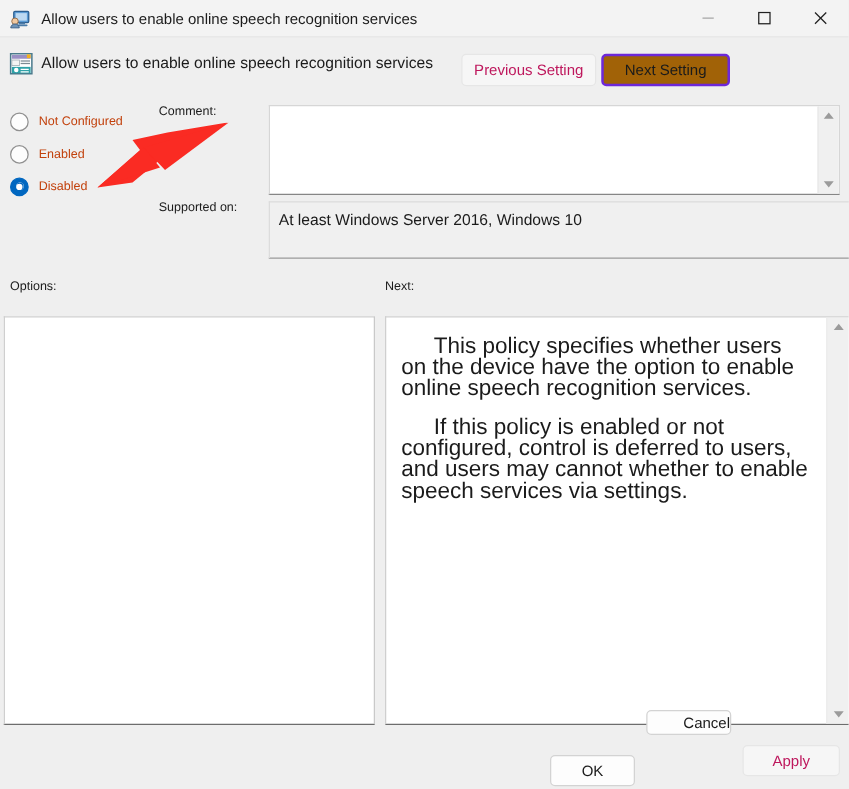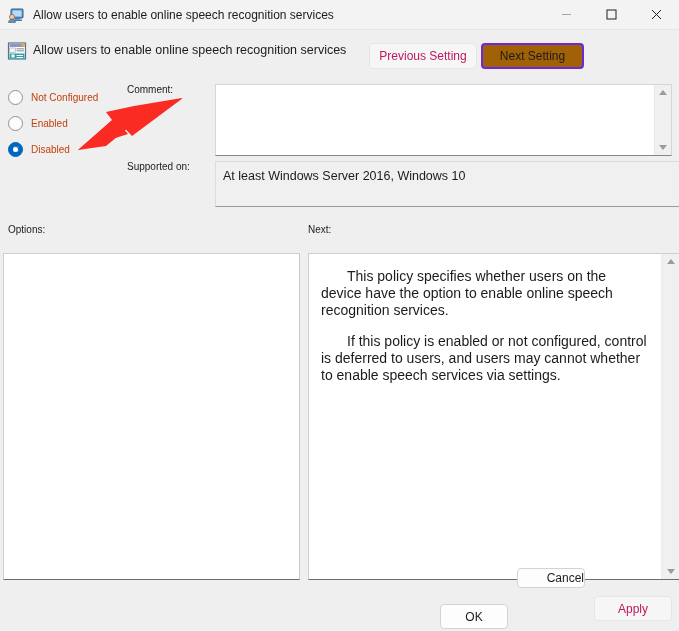--- a/index.html
+++ b/index.html
@@ -234,21 +234,21 @@
     border-right-color: #c9c9c9;
     display: flex;
     overflow: hidden;
   }
   #options-panel { left: 3px; top: 253px; width: 297px; height: 327px; }
   #help-panel { left: 308px; top: 253px; width: 371px; height: 327px; border-right: none; }
 
   .help-text {
     flex: 1 1 auto;
     padding: 14px 12px 10px 12px;
-    font-size: 14px;
+    font-size: 18px;
     line-height: 17px;
     color: #1b1b1b;
     overflow: hidden;
     border-radius: 15px;
   }
   .help-text p {
     margin: 0 0 14px 0;
     text-indent: 26px;
   }
   .help-panel-scroll {

